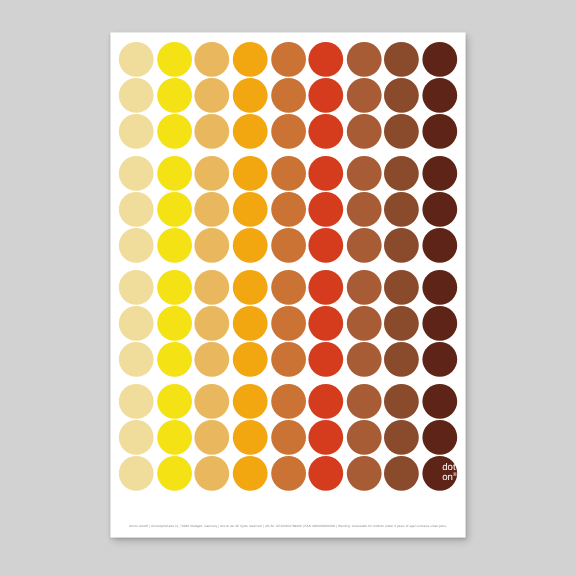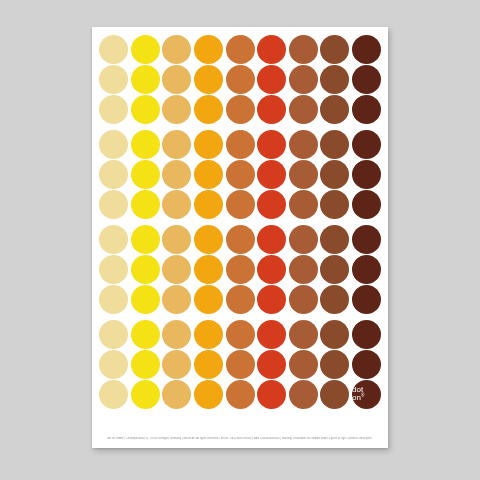--- a/index.html
+++ b/index.html
@@ -66,21 +66,21 @@
     height: 29px;
     border-radius: 50%;
     flex: 0 0 auto;
     position: relative;
   }
 
   
   .dot.logo-dot {
     display: flex;
     align-items: center;
-    justify-content: flex-start;
+    justify-content: flex-end;
   }
   .logo-text {
     color: #ffffff;
     font-family: "Liberation Sans", sans-serif;
     font-size: 8px;
     line-height: 8.5px;
     font-weight: 400;
     text-align: left;
     letter-spacing: 0.1px;
     position: relative;

